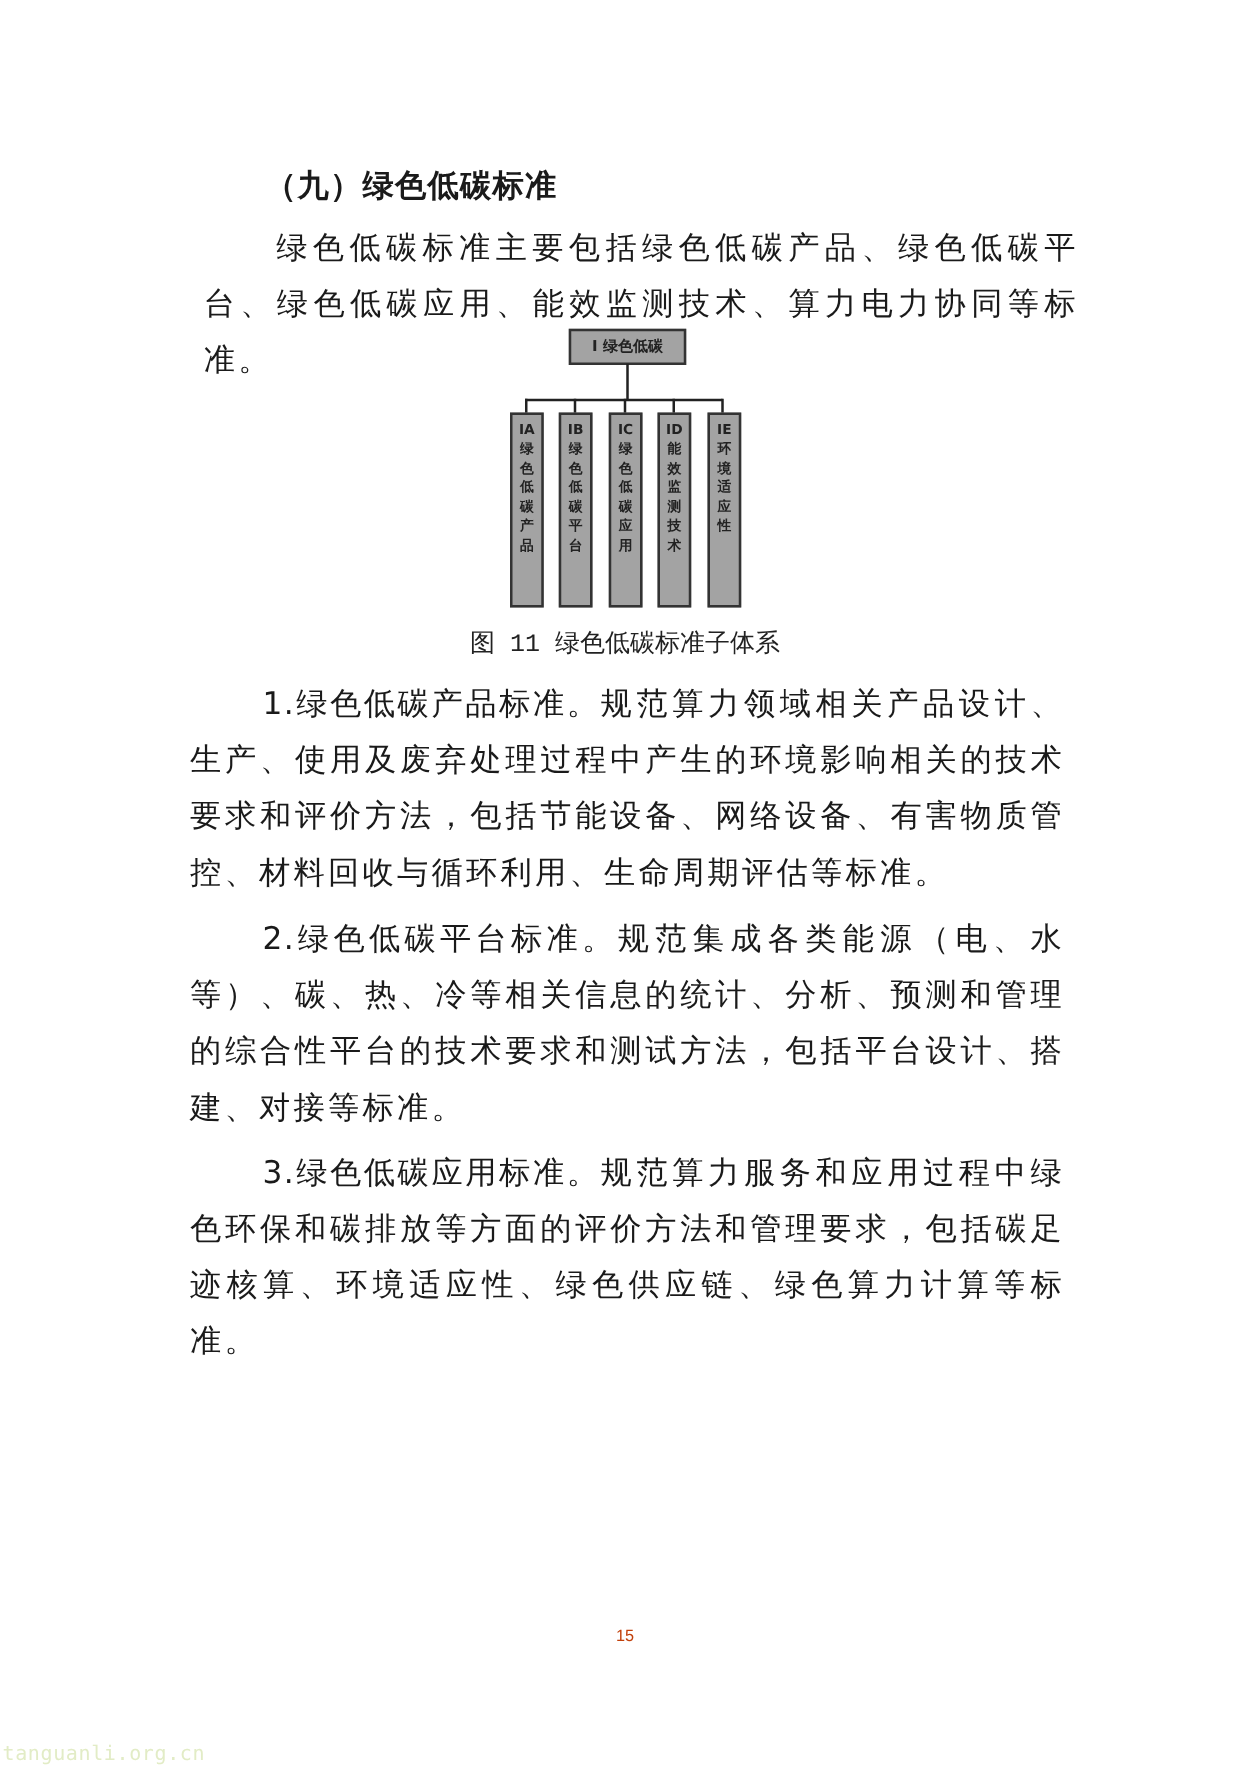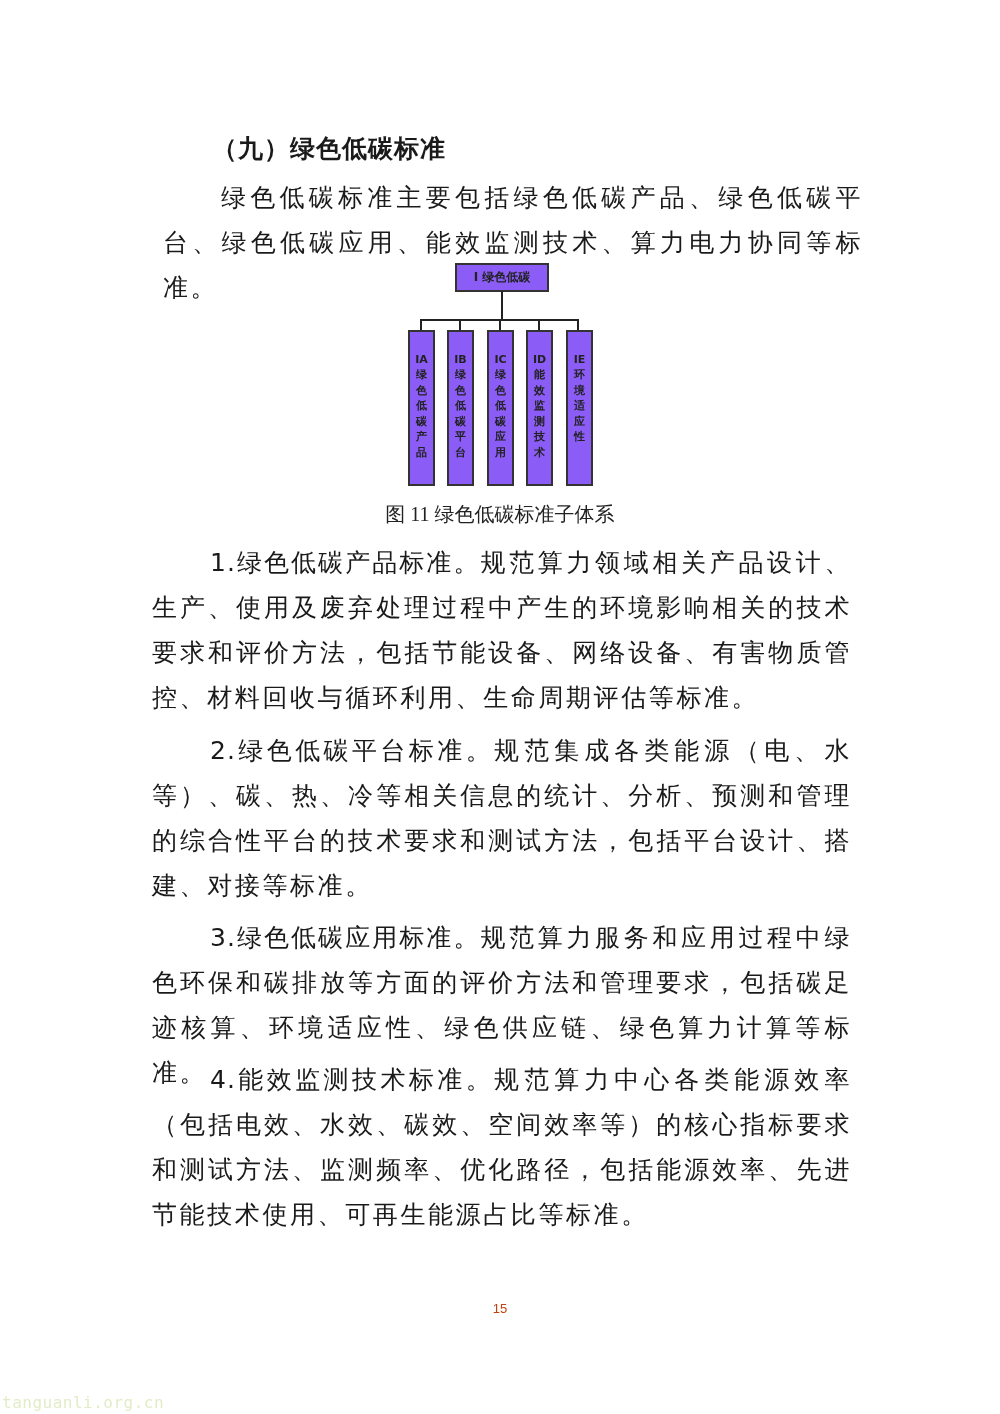--- a/index.html
+++ b/index.html
@@ -16,33 +16,33 @@
     }
     .para {
       position: absolute; left: 152px; width: 700px;
       font-size: 25px; line-height: 45px; letter-spacing: 2.6px;
       text-indent: 58px; text-align: justify;
       font-family: "DejaVu Serif", serif;
     }
     .para .lead { font-weight: normal; font-family: "DejaVu Sans", sans-serif; letter-spacing: 1px; }
     .diagram { position: absolute; left: 395px; top: 258px; width: 215px; height: 232px; }
     .dbox {
-      position: absolute; border: 2px solid #333; background: #8b5cf6; box-sizing: border-box;
+      position: absolute; border: 2px solid #333; background: #a3a3a3; box-sizing: border-box;
       font-family: "DejaVu Sans", sans-serif; font-weight: bold; color: #222;
     }
     .dtop { left: 60px; top: 5px; width: 94px; height: 29px; font-size: 12px;
             display: flex; align-items: center; justify-content: center; }
     .dchild { top: 72px; width: 27px; height: 156px; font-size: 11px;
-              display: flex; flex-direction: column; align-items: center; padding-top: 20px; }
+              display: flex; flex-direction: column; align-items: center; padding-top: 4px; }
     .dchild .code { line-height: 15px; }
     .dchild .chars { width: 12px; line-height: 15.5px; text-align: center; word-break: break-all; }
     .line { position: absolute; background: #222; }
     .caption {
       position: absolute; left: 0; width: 1000px; top: 501px; text-align: center;
-      font-size: 20px; font-family: Liberation Serif, serif; color: #222;
+      font-size: 20px; font-family: Liberation Mono, monospace; color: #222;
     }
     .pagenum {
       position: absolute; left: 0; width: 1000px; top: 1301px; text-align: center;
       font-size: 13px; font-family: "Liberation Sans", sans-serif; color: #c2410c;
     }
     .watermark {
       position: absolute; left: 2px; top: 1393px; font-size: 16px;
       font-family: "DejaVu Sans Mono", monospace; color: #e2ecc6; letter-spacing: 0.5px;
     }
   </style>
@@ -97,19 +97,16 @@
   </div>
 
   <div class="para" style="top:728px;">
     <span class="lead">2.绿色低碳平台标准。</span><span>规范集成各类能源（电、水等）、碳、热、冷等相关信息的统计、分析、预测和管理的综合性平台的技术要求和测试方法，包括平台设计、搭建、对接等标准。</span>
   </div>
 
   <div class="para" style="top:915px;">
     <span class="lead">3.绿色低碳应用标准。</span><span>规范算力服务和应用过程中绿色环保和碳排放等方面的评价方法和管理要求，包括碳足迹核算、环境适应性、绿色供应链、绿色算力计算等标准。</span>
   </div>
 
-  <div class="para" style="top:1057px;">
-    <span class="lead">4.能效监测技术标准。</span><span>规范算力中心各类能源效率（包括电效、水效、碳效、空间效率等）的核心指标要求和测试方法、监测频率、优化路径，包括能源效率、先进节能技术使用、可再生能源占比等标准。</span>
-  </div>
 
   <div class="pagenum">15</div>
   <div class="watermark">tanguanli.org.cn</div>
 </div>
 
 </body></html>

